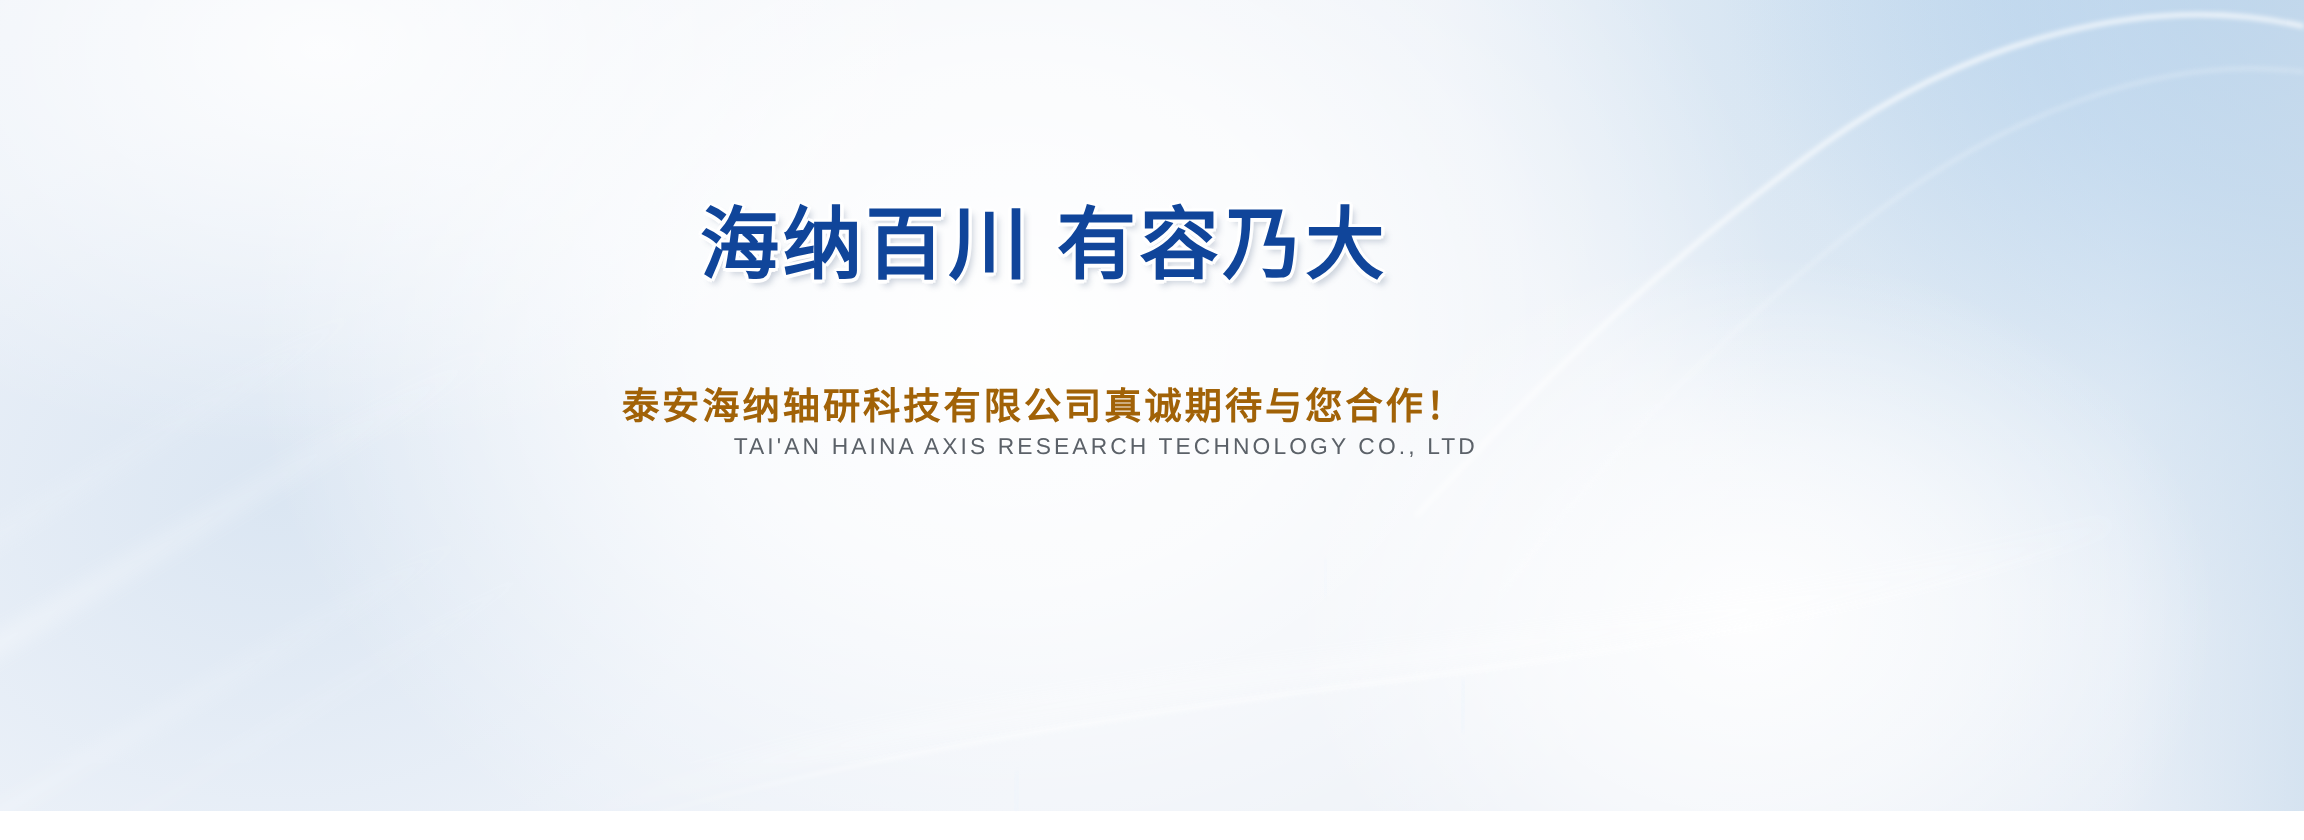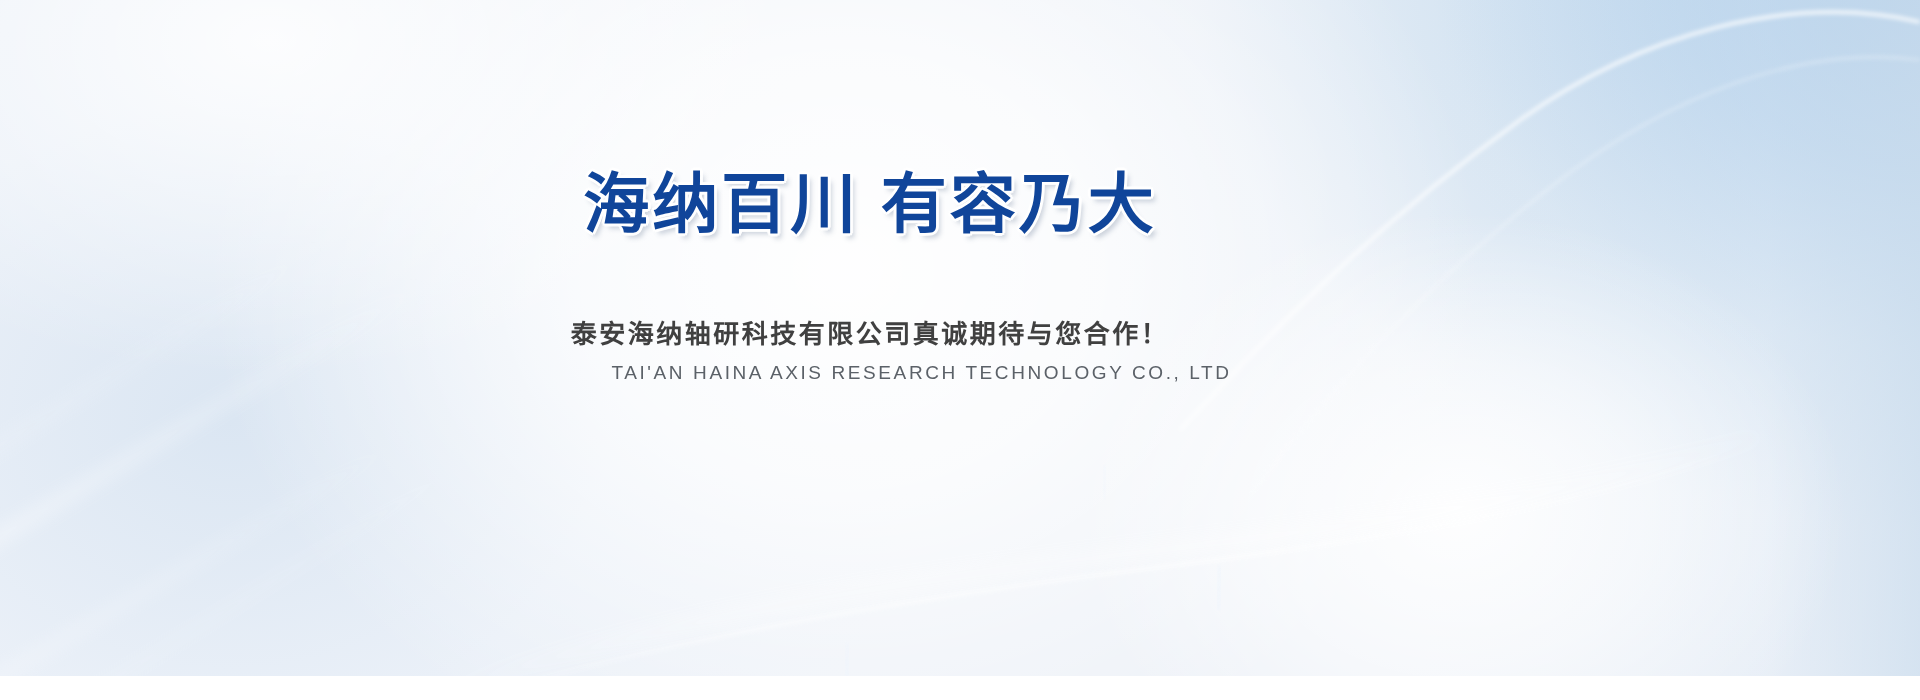--- a/index.html
+++ b/index.html
@@ -136,24 +136,24 @@
 
   .sub-cn {
     margin: 0;
     position: absolute;
     top: 313px;
     left: 0;
     right: 0;
     padding-right: 180px;
     text-align: center;
     font-family: "Liberation Sans", "DejaVu Sans", sans-serif;
-    font-size: 26px;
+    font-size: 31px;
     font-weight: 700;
     letter-spacing: 2.5px;
-    color: #404040;
+    color: #a16207;
     white-space: nowrap;
   }
 
   .sub-en {
     margin: 0;
     position: absolute;
     top: 362px;
     left: 0;
     right: 0;
     padding-right: 77px;

